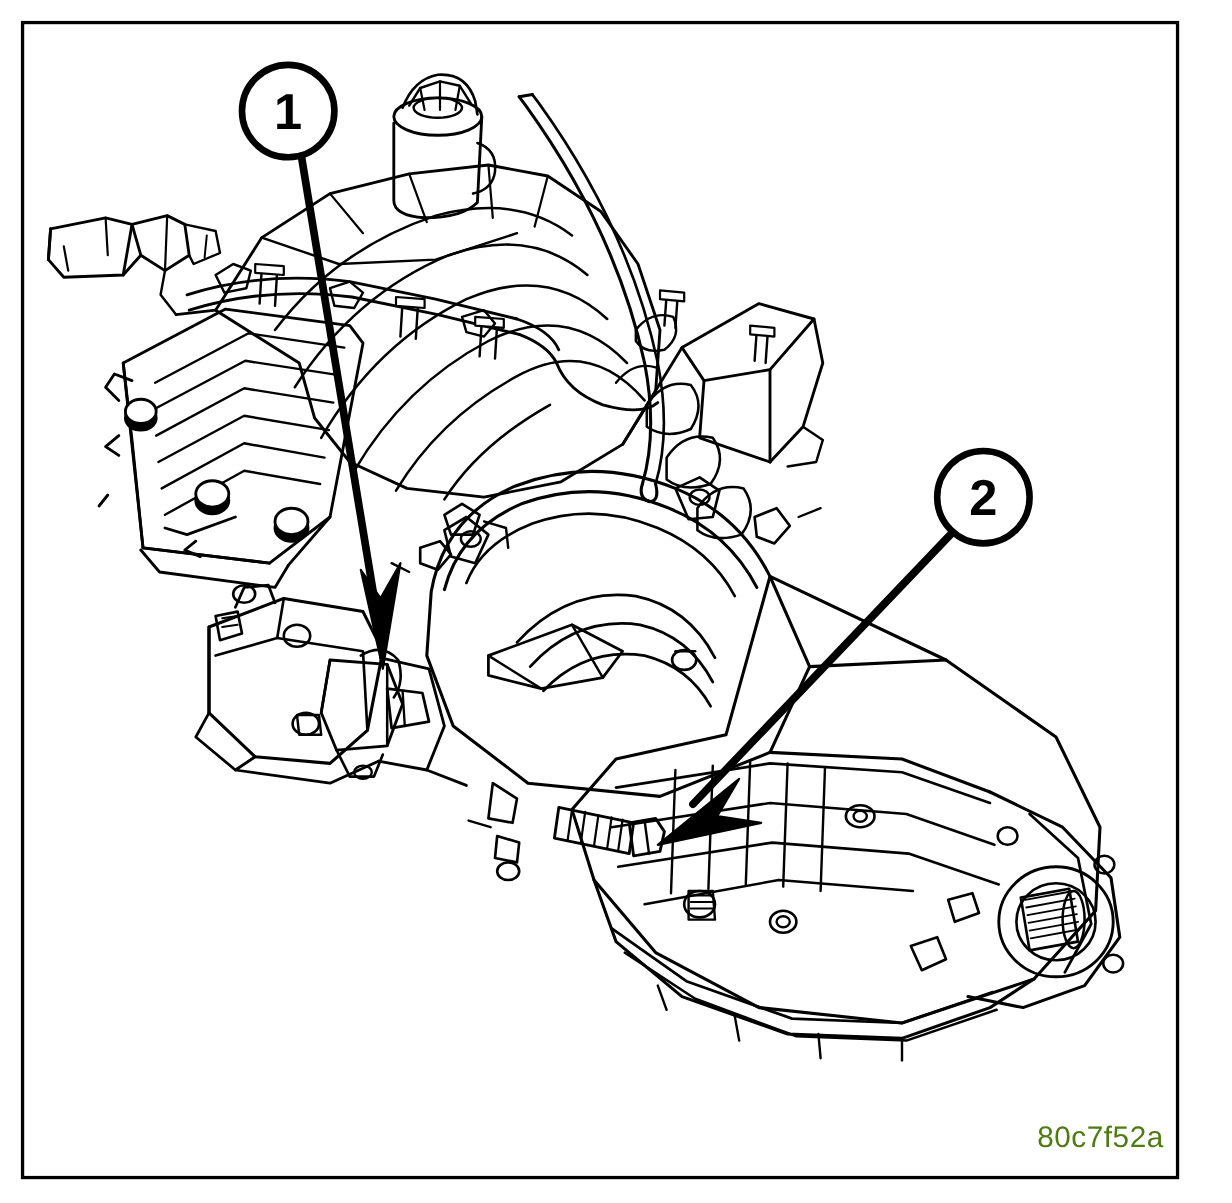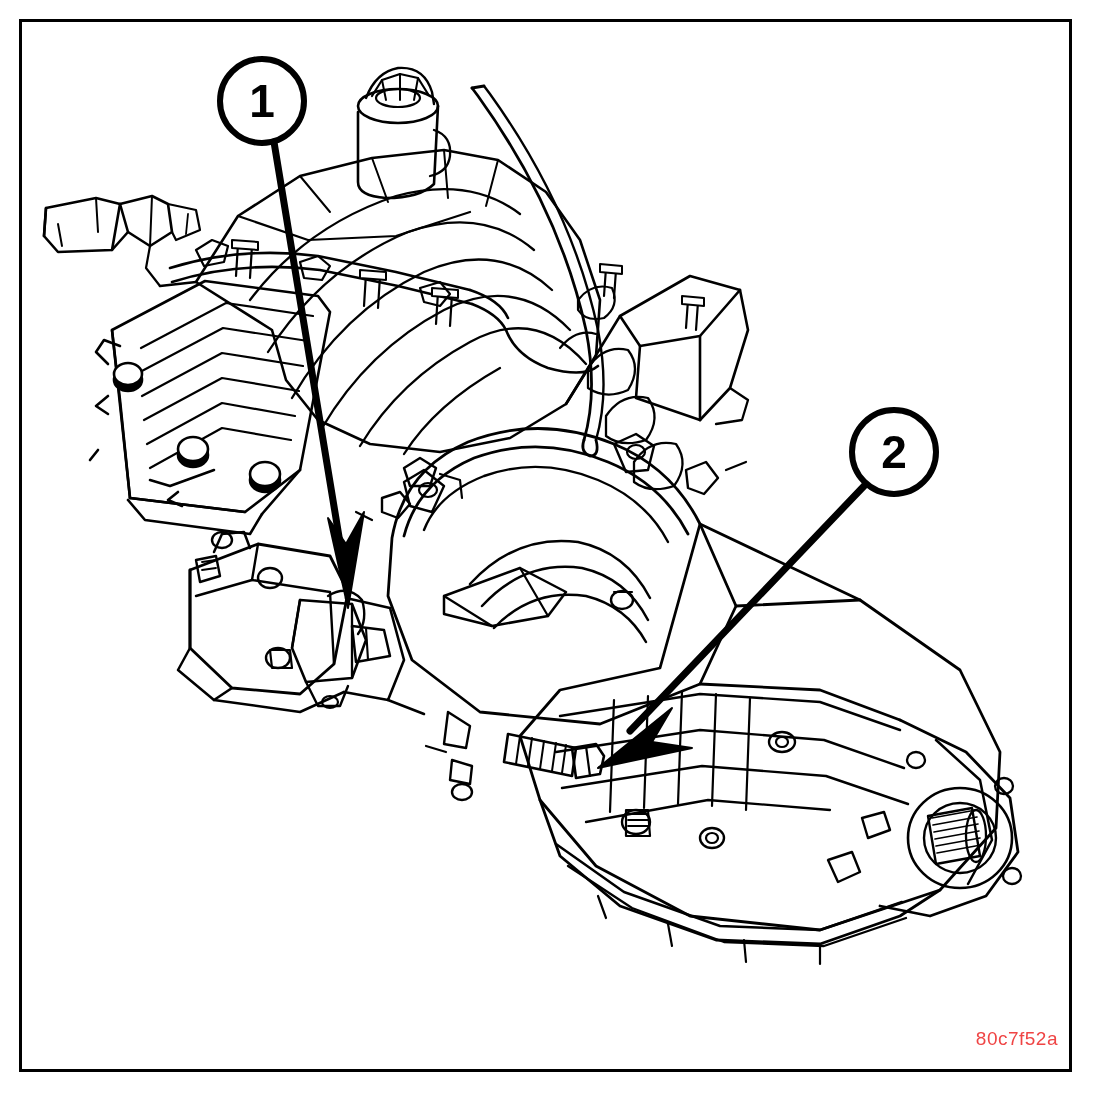--- a/index.html
+++ b/index.html
@@ -1,21 +1,21 @@
 <!DOCTYPE html>
 <html><head>
 <meta charset="utf-8">
 <style>
   html,body{margin:0;padding:0;background:#ffffff;}
   body{width:1120px;height:1094px;font-family:"Liberation Sans",sans-serif;overflow:hidden;}
   #page{position:relative;width:1120px;height:1094px;background:#ffffff;}
   #frame{position:absolute;left:19px;top:19px;width:1053px;height:1053px;
          border:3px solid #000;box-sizing:border-box;background:#fff;}
   #art{position:absolute;left:0;top:0;width:1120px;height:1094px;}
-  #caption{position:absolute;right:62px;bottom:44px;font-size:19px;color:#ef4444;
+  #caption{position:absolute;right:62px;bottom:44px;font-size:27px;color:#4d7c0f;
            letter-spacing:.5px;font-family:"Liberation Sans",sans-serif;}
 </style>
 </head>
 <body>
 
 <div id="page">
 
   <div id="frame"></div>
 
   <svg id="art" viewBox="0 0 1120 1094">

